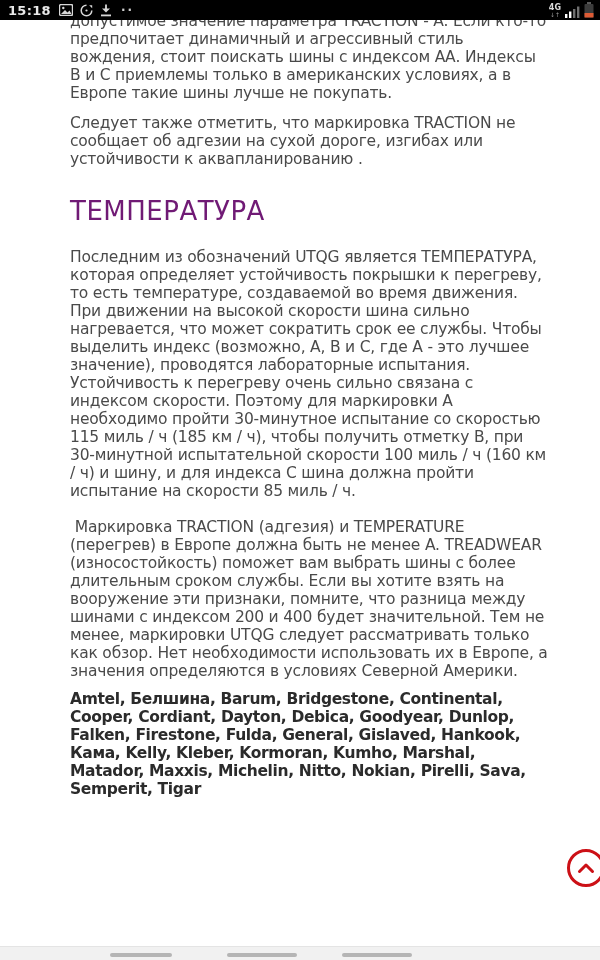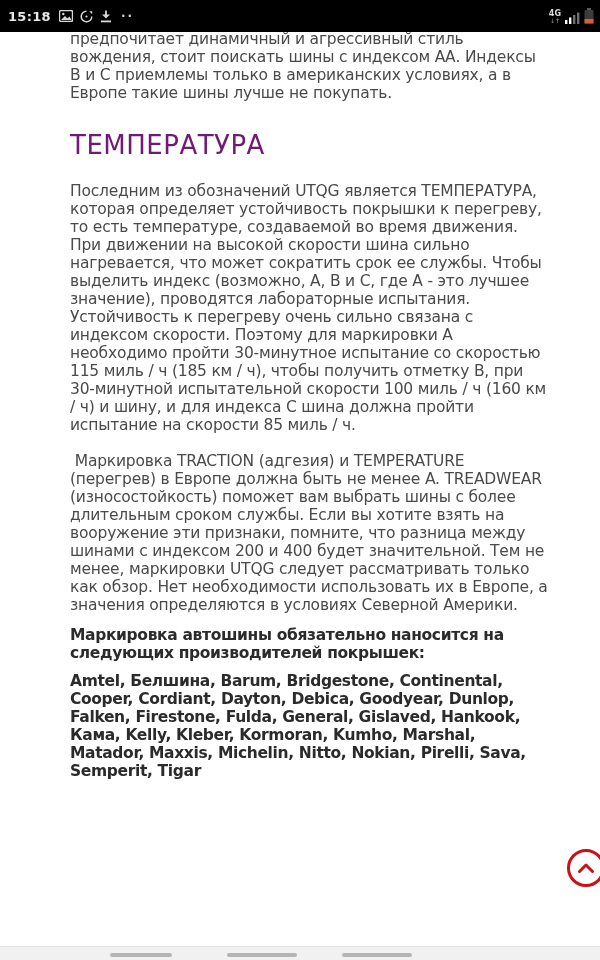--- a/index.html
+++ b/index.html
@@ -11,21 +11,21 @@
   }
   .viewport {
     width: 600px; height: 960px;
     position: relative;
     overflow: hidden;
     background: #ffffff;
   }
   
   .status-bar {
     position: absolute; top: 0; left: 0; right: 0;
-    height: 32px;
+    height: 20px;
     background: #000000;
     color: #e8e8e8;
     display: flex; align-items: center;
     padding: 0 6px 0 8px;
     z-index: 50;
     font-size: 13px;
   }
   .status-time { font-weight: bold; letter-spacing: 0.3px; margin-right: 8px; }
   .sb-icon { display: inline-flex; align-items: center; margin-right: 7px; }
   .sb-dots { color: #cfcfcf; font-weight: bold; font-size: 12px; letter-spacing: 2px; margin-left: 2px; }
@@ -92,24 +92,24 @@
   .dash-2 { left: 227px; width: 70px; }
   .dash-3 { left: 342px; width: 70px; }
 </style>
 </head>
 <body>
 
 <div class="viewport">
 
   <div class="content">
     <p class="first">допустимое значение параметра TRACTION - A. Если кто-то предпочитает динамичный и агрессивный стиль вождения, стоит поискать шины с индексом АА. Индексы B и C приемлемы только в американских условиях, а в Европе такие шины лучше не покупать.</p>
+    <p>Следует также отметить, что маркировка TRACTION не сообщает об адгезии на сухой дороге, изгибах или устойчивости к аквапланированию .</p>
     <h2>ТЕМПЕРАТУРА</h2>
     <p class="para3">Последним из обозначений UTQG является ТЕМПЕРАТУРА, которая определяет устойчивость покрышки к перегреву, то есть температуре, создаваемой во время движения. При движении на высокой скорости шина сильно нагревается, что может сократить срок ее службы. Чтобы выделить индекс (возможно, A, B и C, где A - это лучшее значение), проводятся лабораторные испытания. Устойчивость к перегреву очень сильно связана с индексом скорости. Поэтому для маркировки A необходимо пройти 30-минутное испытание со скоростью 115 миль / ч (185 км / ч), чтобы получить отметку B, при 30-минутной испытательной скорости 100 миль / ч (160 км / ч) и шину, и для индекса C шина должна пройти испытание на скорости 85 миль / ч.</p>
     <p class="para4">&nbsp;Маркировка TRACTION (адгезия) и TEMPERATURE (перегрев) в Европе должна быть не менее A. TREADWEAR (износостойкость) поможет вам выбрать шины с более длительным сроком службы. Если вы хотите взять на вооружение эти признаки, помните, что разница между шинами с индексом 200 и 400 будет значительной. Тем не менее, маркировки UTQG следует рассматривать только как обзор. Нет необходимости использовать их в Европе, а значения определяются в условиях Северной Америки.</p>
-    <p class="bold">Маркировка автошины обязательно наносится на следующих производителей покрышек:</p>
     <p class="bold brands">Amtel, Белшина, Barum, Bridgestone, Continental, Cooper, Cordiant, Dayton, Debica, Goodyear, Dunlop, Falken, Firestone, Fulda, General, Gislaved, Hankook, Кама, Kelly, Kleber, Kormoran, Kumho, Marshal, Matador, Maxxis, Michelin, Nitto, Nokian, Pirelli, Sava, Semperit, Tigar</p>
   </div>
 
   <div class="status-bar">
     <span class="status-time">15:18</span>
 
     <span class="sb-icon">
       <svg width="14" height="12" viewBox="0 0 14 12">
         <rect x="0.5" y="0.5" width="13" height="11" rx="1.5" fill="none" stroke="#d8d8d8" stroke-width="1.4"></rect>
         <circle cx="4.3" cy="4" r="1.2" fill="#d8d8d8"></circle>

